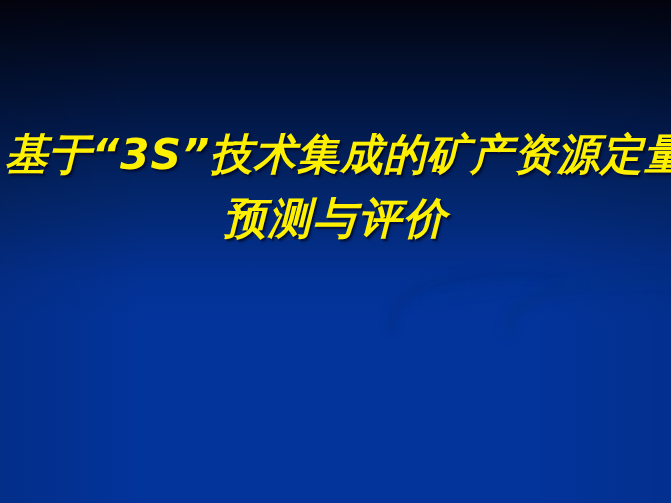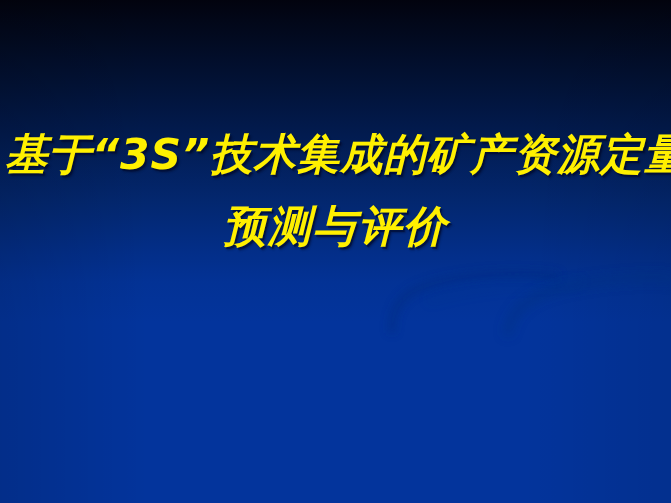--- a/index.html
+++ b/index.html
@@ -84,21 +84,21 @@
     font-size: 43px;
     line-height: 52px;
     letter-spacing: 1px;
     transform: scaleX(0.985);
   }
 
   .title-line-2 {
     font-size: 43px;
     line-height: 52px;
     letter-spacing: 2px;
-    margin-top: 20px;
+    margin-top: 12px;
   }
 </style>
 </head>
 <body>
 
 <div id="slide">
 
   <div class="bg-gradient"></div>
   <div class="bg-vignette"></div>
 

